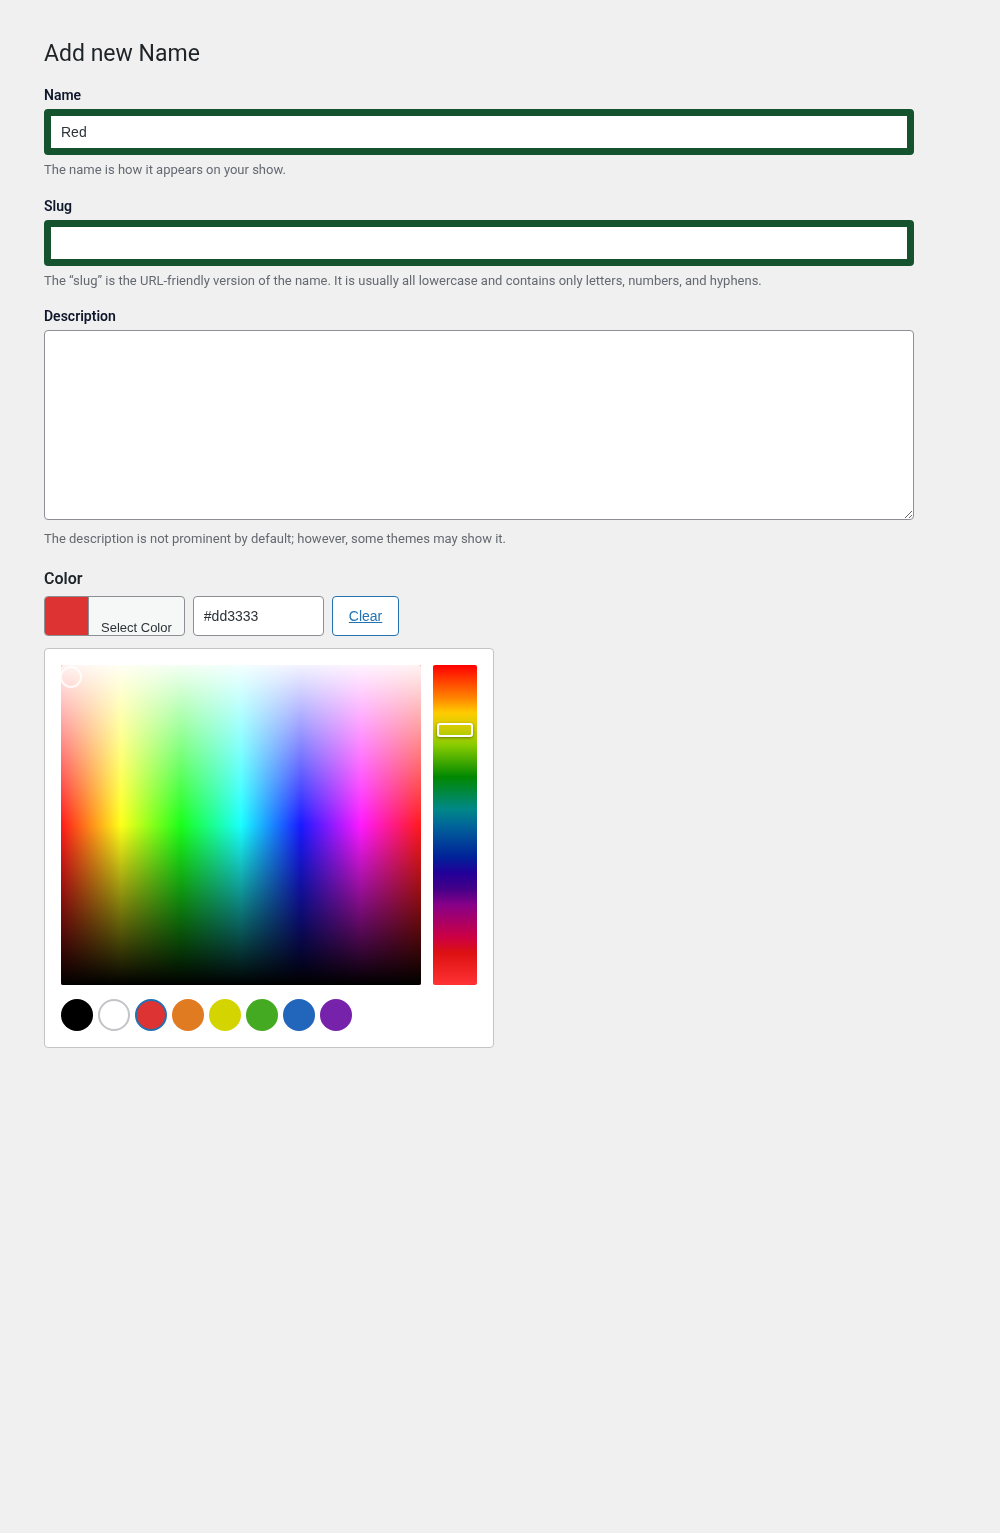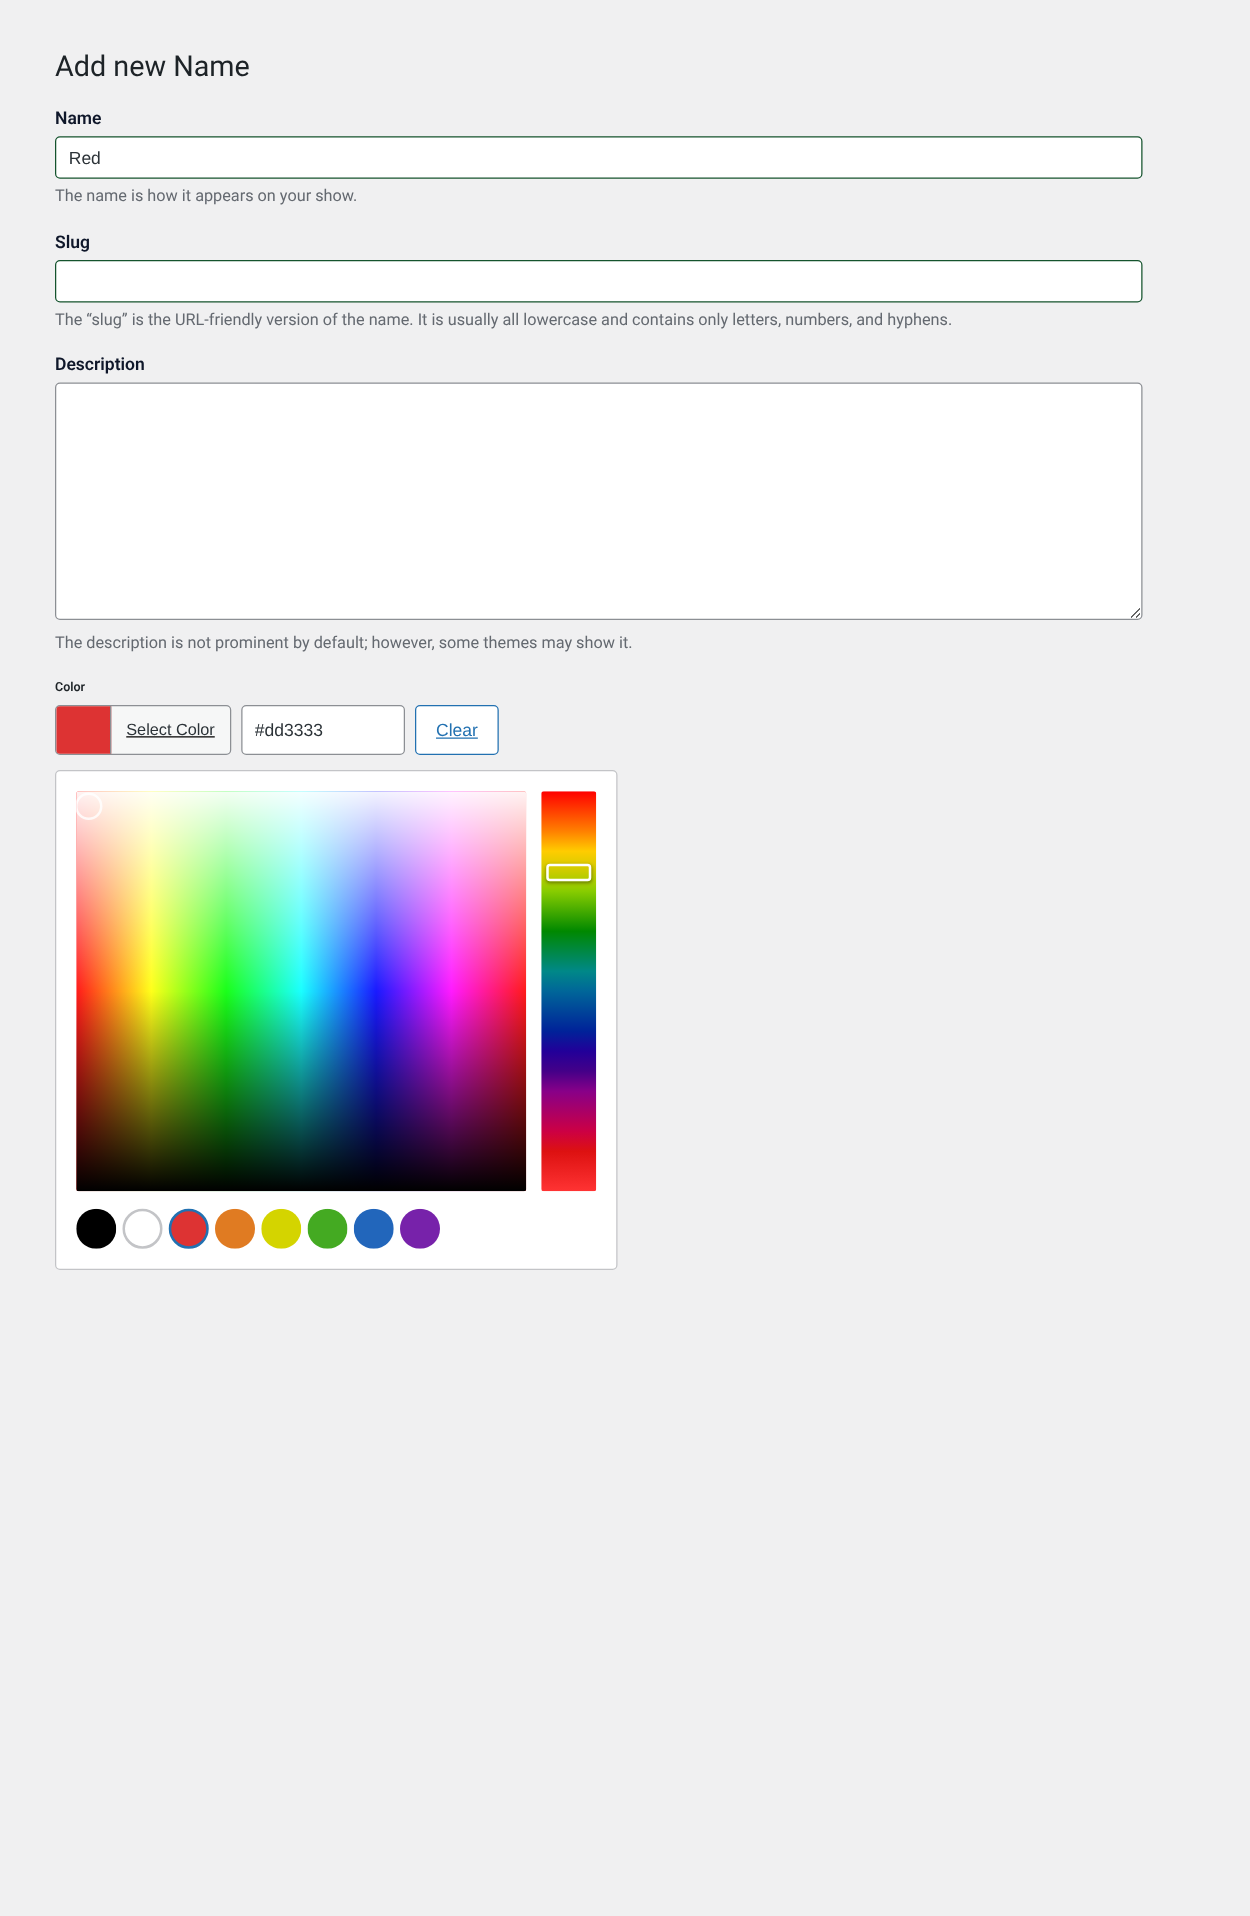--- a/index.html
+++ b/index.html
@@ -27,21 +27,21 @@
       display: block;
       font-size: 14px;
       font-weight: 600;
       color: #0f172a;
       margin-bottom: 6px;
     }
     .text-input {
       width: 100%;
       max-width: 870px;
       padding: 8px 10px;
-      border: 1px solid #14532d;
+      border: 7px solid #14532d;
       border-radius: 4px;
       font-size: 14px;
       background: #fff;
       color: #2c3338;
       outline: none;
     }
     .field-hint {
       font-size: 13px;
       color: #646970;
       margin-top: 5px;
@@ -58,44 +58,43 @@
       font-size: 14px;
       background: #fff;
       color: #2c3338;
       resize: vertical;
       outline: none;
     }
     .color-section {
       margin-top: 20px;
     }
     .color-label {
-      font-size: 10px;
+      font-size: 16px;
       font-weight: 600;
       color: #1d2327;
       margin-bottom: 8px;
       display: block;
     }
     .color-controls {
       display: flex;
       align-items: center;
       gap: 0;
       margin-bottom: 12px;
     }
     .select-color-btn {
       display: flex;
-      align-items: center;
+      align-items: flex-end;
       gap: 0;
       border: 1px solid #8c8f94;
       border-radius: 4px;
       overflow: hidden;
       cursor: pointer;
       background: #f6f7f7;
       padding: 0;
       height: 40px;
-      text-decoration: underline;
     }
     .color-swatch {
       width: 44px;
       height: 40px;
       background: #dd3333;
       display: inline-block;
       border-right: 1px solid #8c8f94;
     }
     .select-color-text {
       padding: 0 12px;

